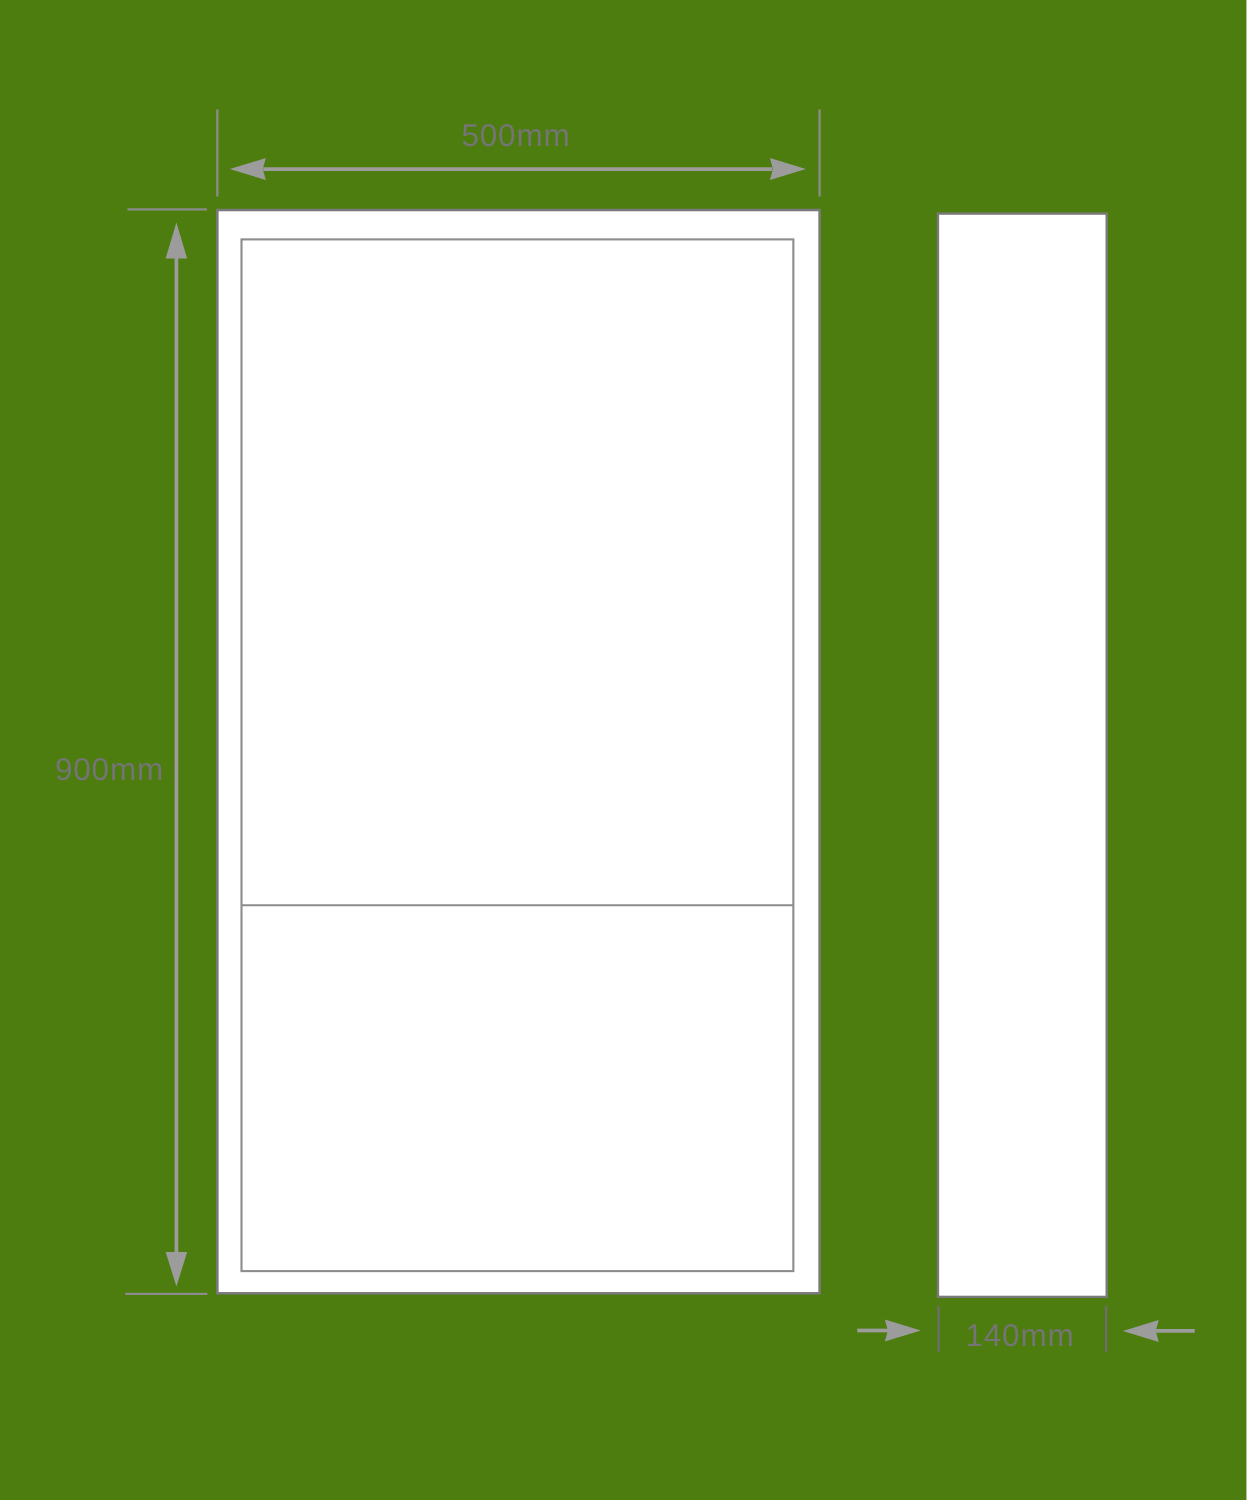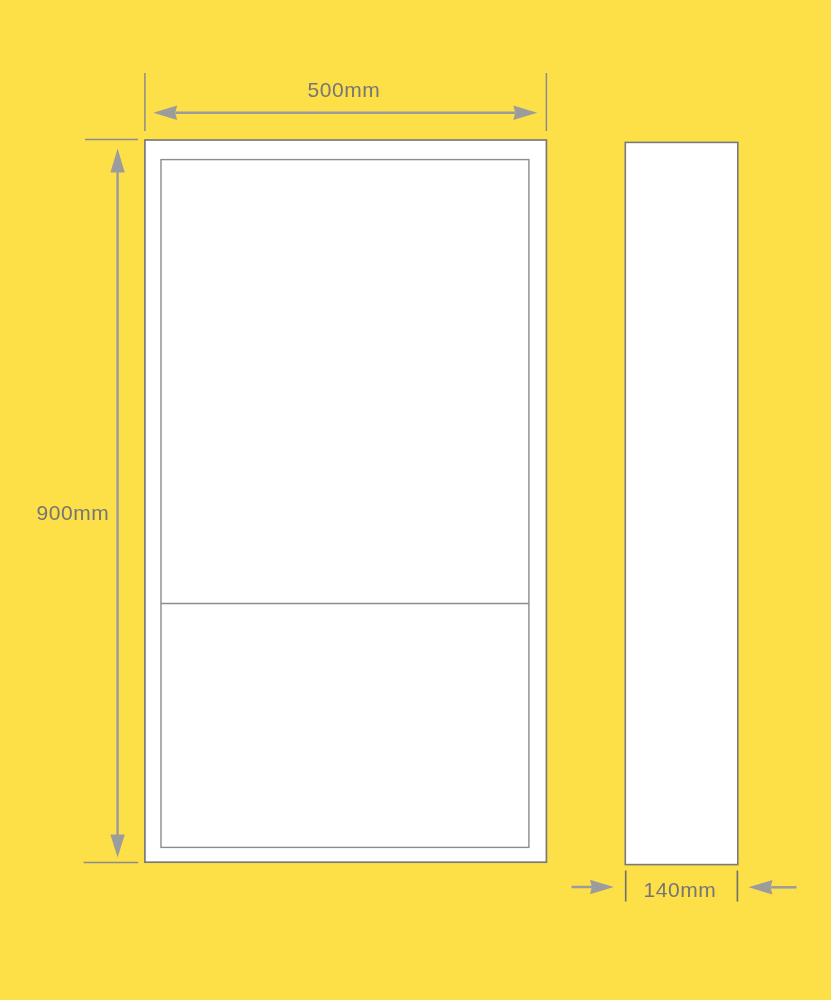--- a/index.html
+++ b/index.html
@@ -1,17 +1,17 @@
 <!DOCTYPE html>
 <html><head>
 <meta charset="utf-8">
 <title>Dimension Drawing</title>
 <style>
   html,body{margin:0;padding:0;background:#ffffff;}
-  .stage{position:relative;width:831px;height:1000px;background:#fde047;overflow:hidden;}
+  .stage{position:relative;width:831px;height:1000px;background:#4d7c0f;overflow:hidden;}
   svg{display:block;}
   text{font-family:"Liberation Sans", sans-serif;fill:#757575;}
 </style>
 </head>
 <body>
 <div class="stage">
 <svg width="831" height="1000" viewBox="0 0 831 1000">
 
   <rect x="144.9" y="140" width="401.5" height="722.2" fill="#ffffff" stroke="#7a7a7a" stroke-width="1.7"></rect>
 

